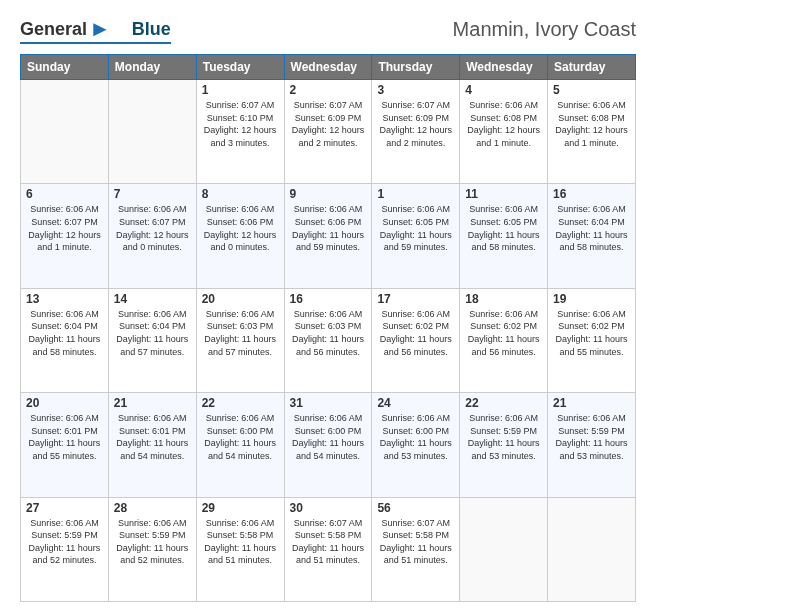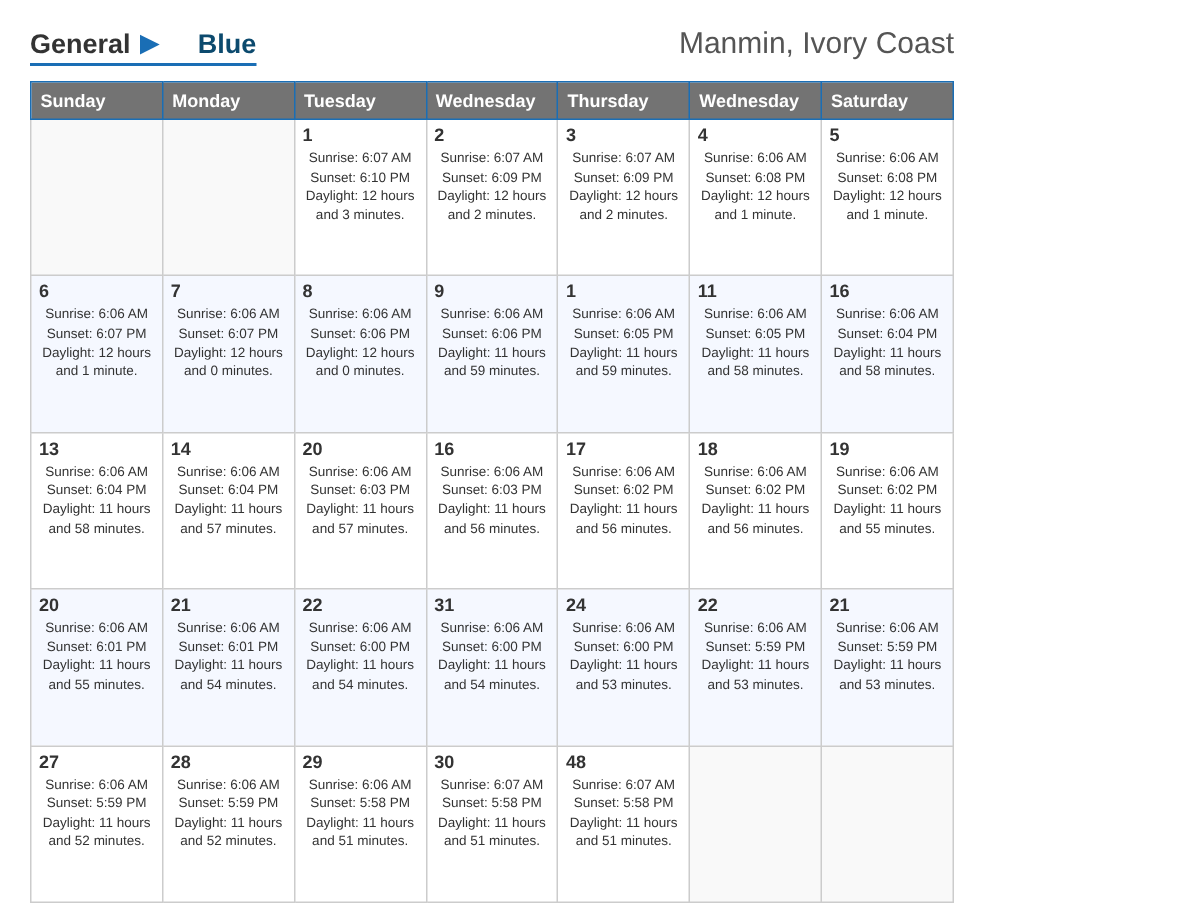--- a/index.html
+++ b/index.html
@@ -362,21 +362,21 @@
 and 51 minutes.</div>
           </td>
           <td>
             <span class="day-num">30</span>
             <div class="day-info" style="white-space: pre-line;">Sunrise: 6:07 AM
 Sunset: 5:58 PM
 Daylight: 11 hours
 and 51 minutes.</div>
           </td>
           <td>
-            <span class="day-num">48</span>
+            <span class="day-num">56</span>
             <div class="day-info" style="white-space: pre-line;">Sunrise: 6:07 AM
 Sunset: 5:58 PM
 Daylight: 11 hours
 and 51 minutes.</div>
           </td>
           <td class="empty"></td>
           <td class="empty"></td>
         </tr>
       </tbody>
   </table>

